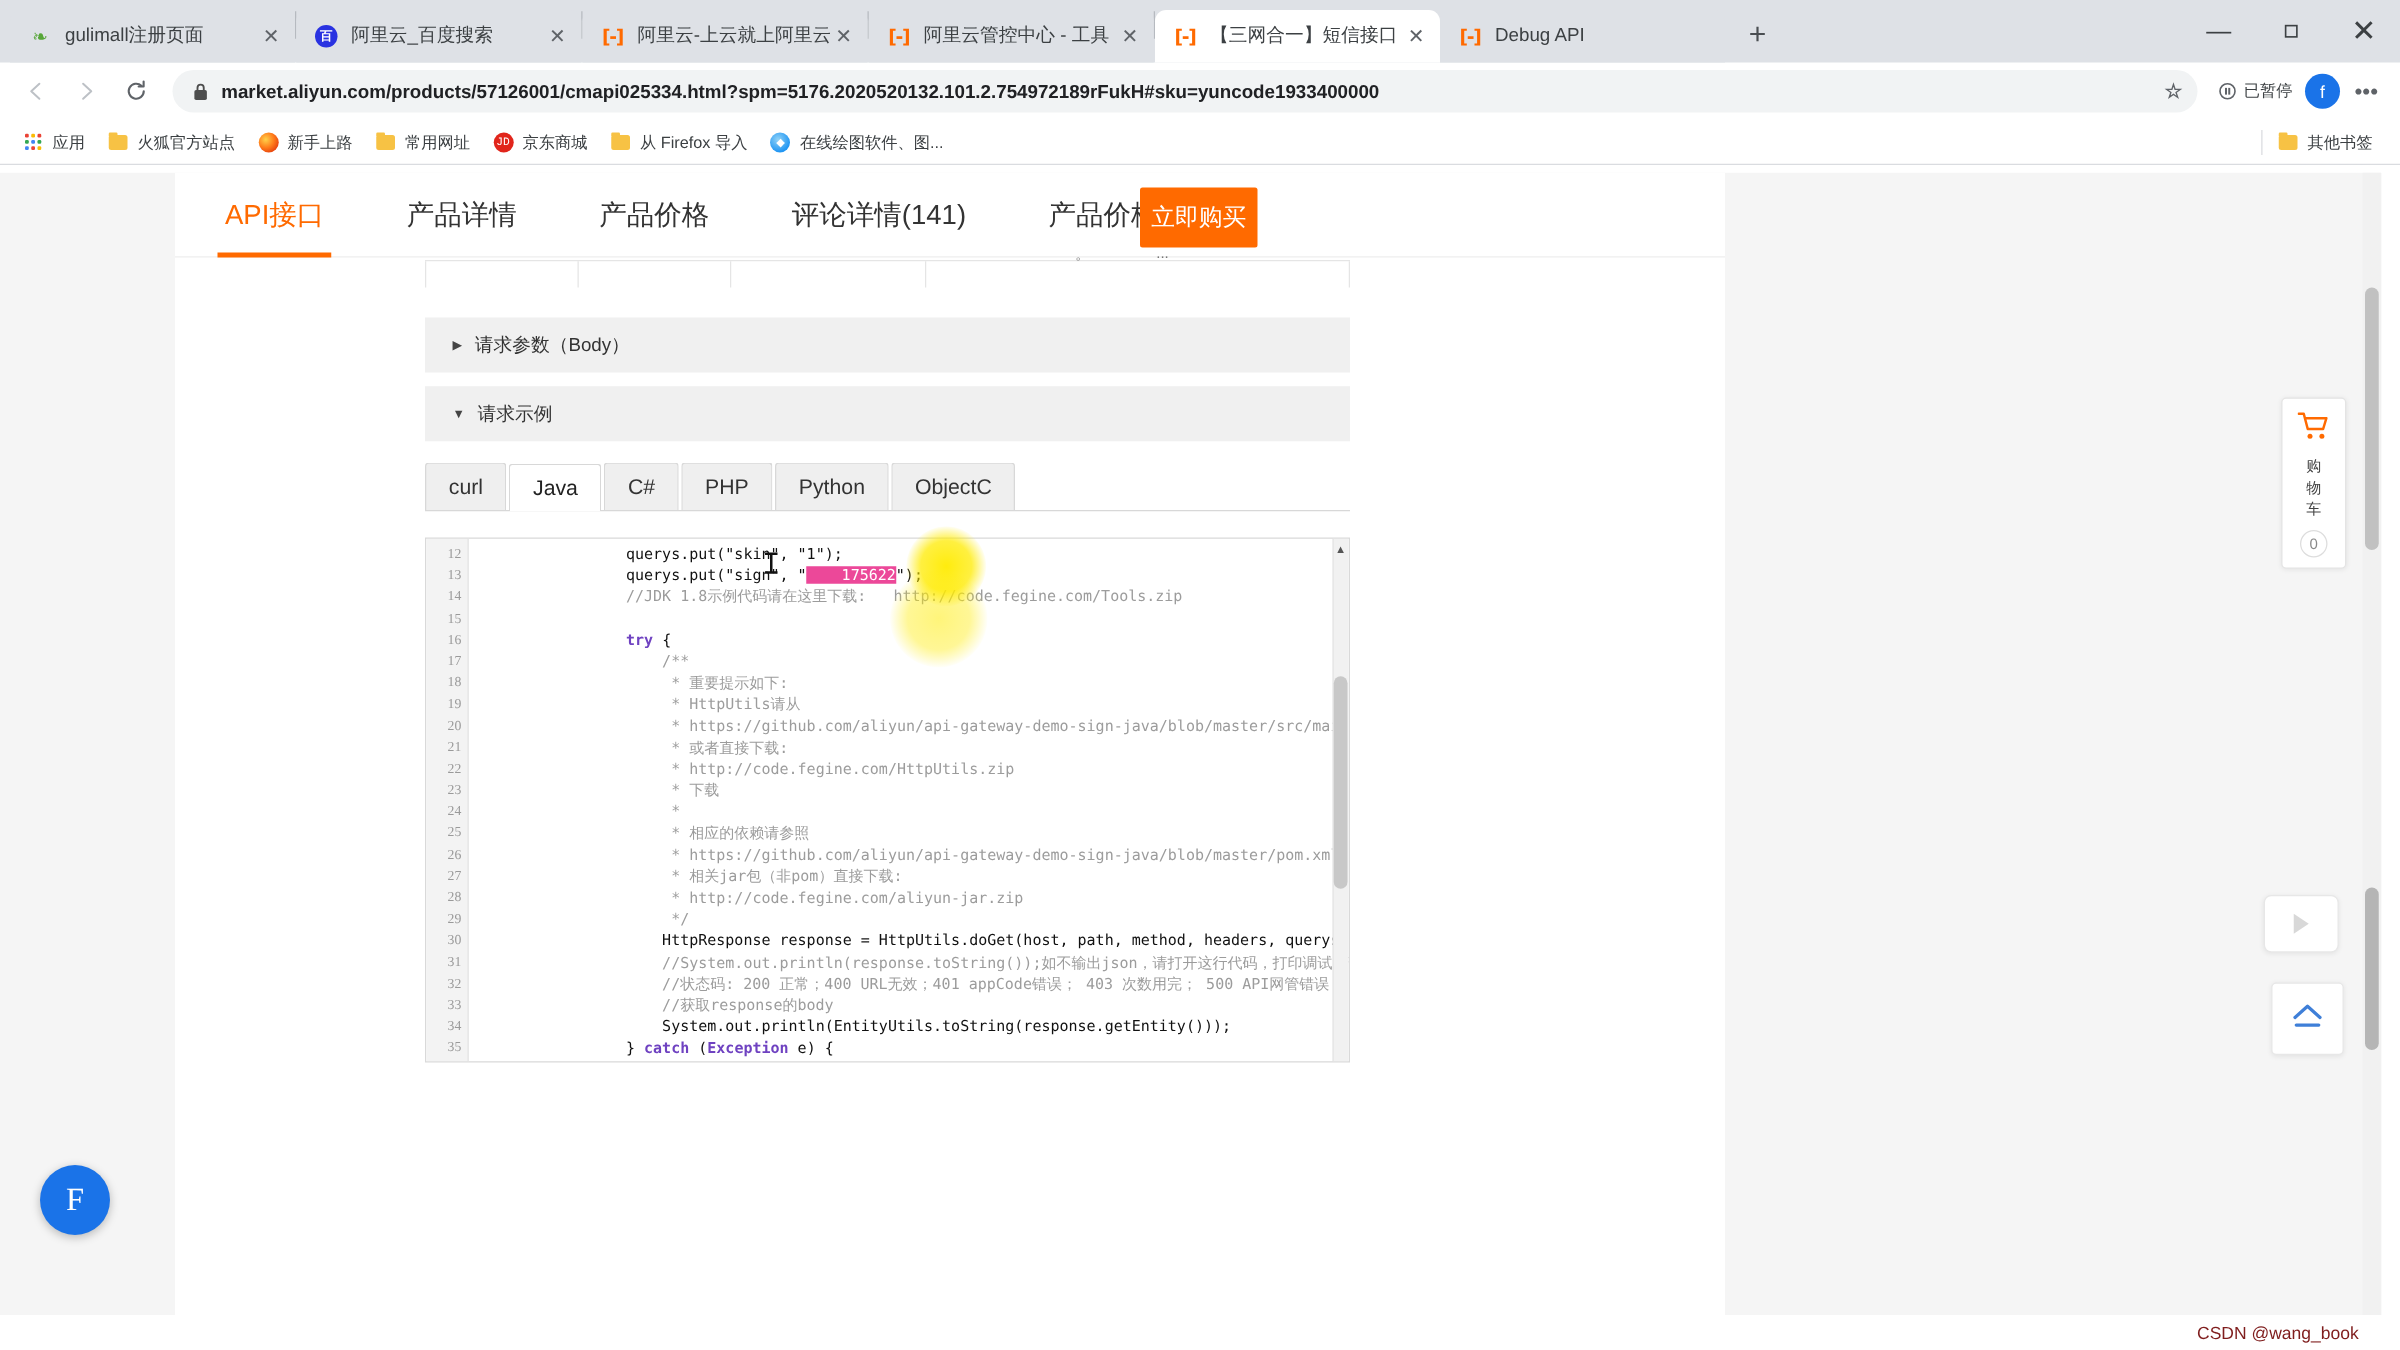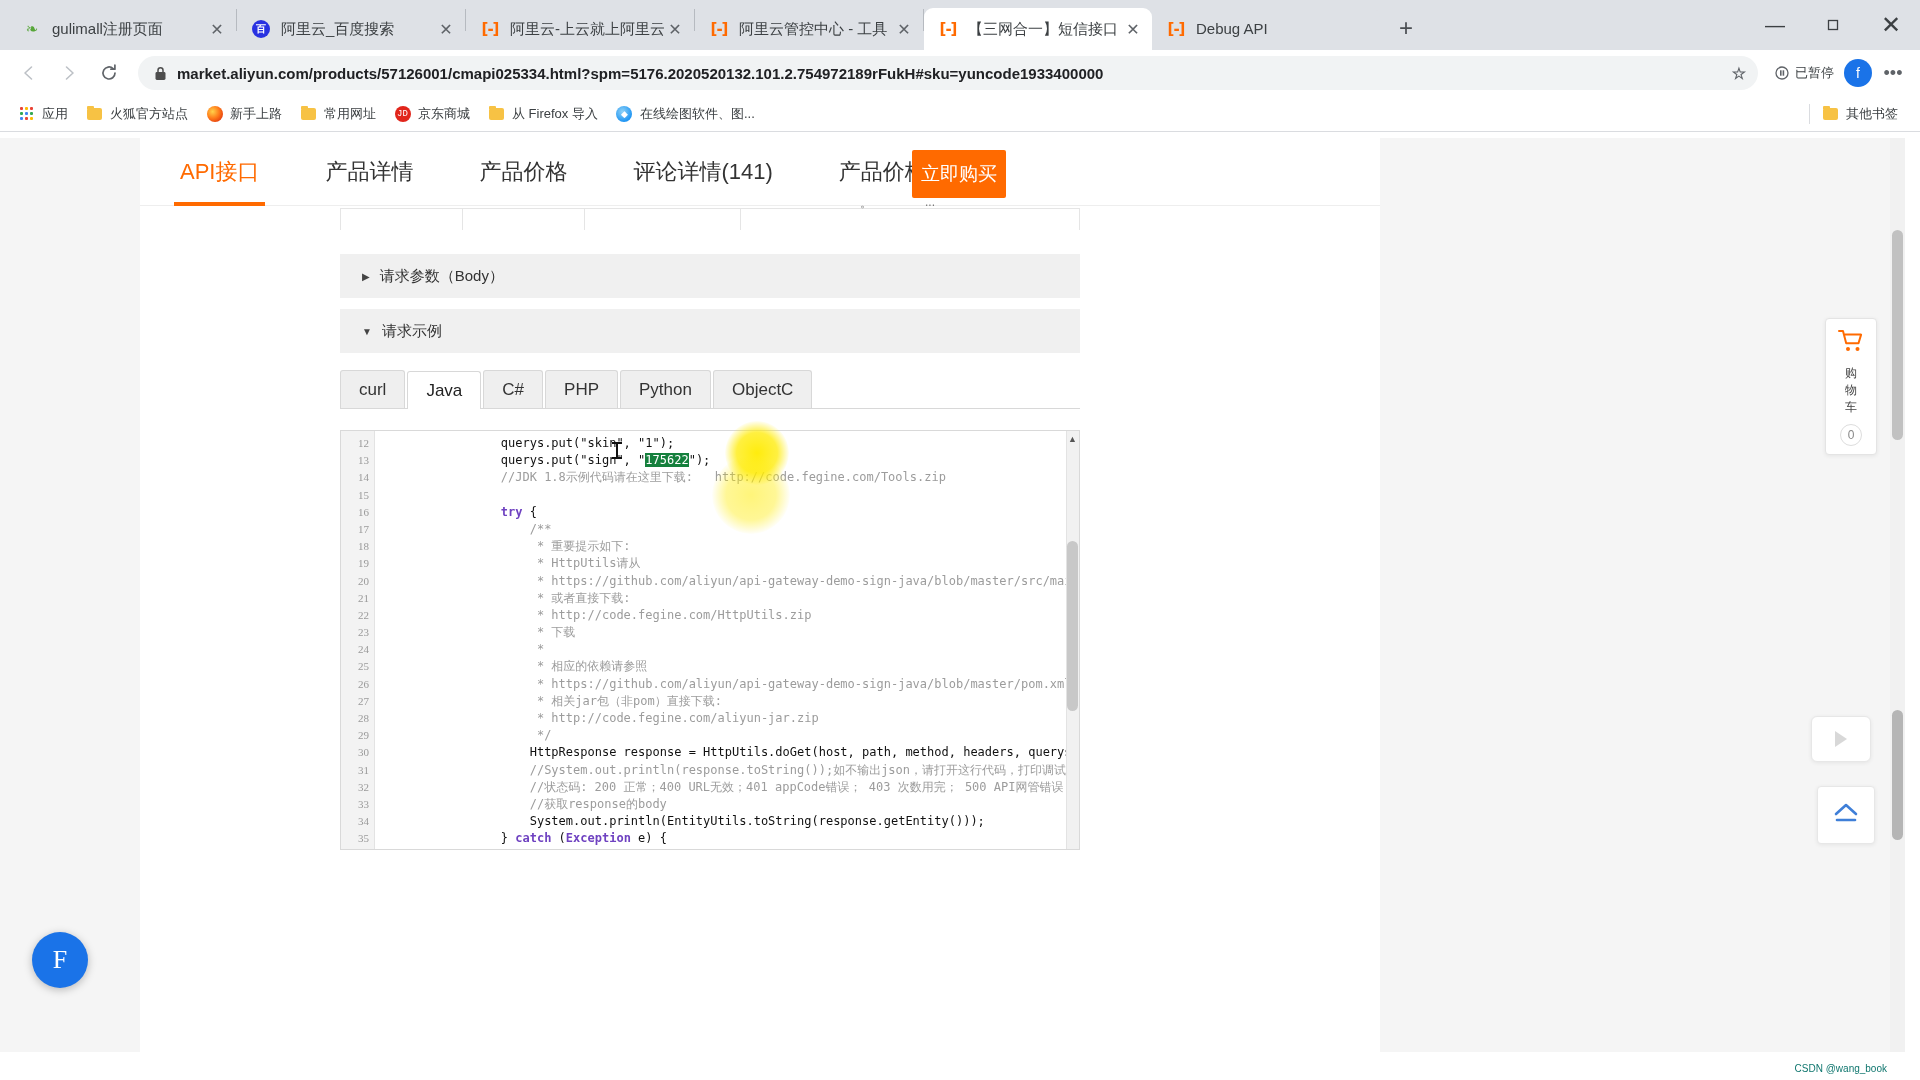--- a/index.html
+++ b/index.html
@@ -260,21 +260,21 @@
   }
   .gutter div { height: 17.2px; line-height:17.2px; padding-right:5px; }
   .codebody {
     flex: 1 1 auto; position:relative; padding-top:4px; overflow:hidden;
     font-family:"DejaVu Sans Mono", monospace; font-size:12px;
     white-space: pre; color:#111;
   }
   .codebody .ln { height:17.2px; line-height:17.2px; padding-left:68px; }
   .cm { color:#9c9c9c; }
   .kw { color:#6f42c1; font-weight:bold; }
-  .sel { background:#15803d; color:#ffffff; }
+  .sel { background:#ec4899; color:#ffffff;padding-left:28px; }
 
   .code-scroll-track {
     position:absolute; right:0; top:0; width:13px; height:100%;
     background:#f1f1f1; border-left:1px solid #e3e3e3;
   }
   .code-scroll-thumb {
     position:absolute; right:1px; top:110px; width:11px; height:170px;
     background:#c8c8c8; border-radius:6px;
   }
   .code-scroll-up {
@@ -351,21 +351,21 @@
     background:#c1c1c1; border-radius:6px;
   }
   .pagescroll-thumb2 {
     position:absolute; right:2px; top:572px; width:11px; height:130px;
     background:#b5b5b5; border-radius:6px;
   }
 
   
   .watermark {
     position:absolute; right: 18px; bottom: 6px;
-    font-size: 10px; color:#0f766e;
+    font-size: 14px; color:#7f1d1d;
   }
   .bottombar {
     position:absolute; left:0; bottom:0; width:1920px; height:28px;
     background:#fff;
   }
 </style>
 </head>
 <body>
 
 <div id="browser">

